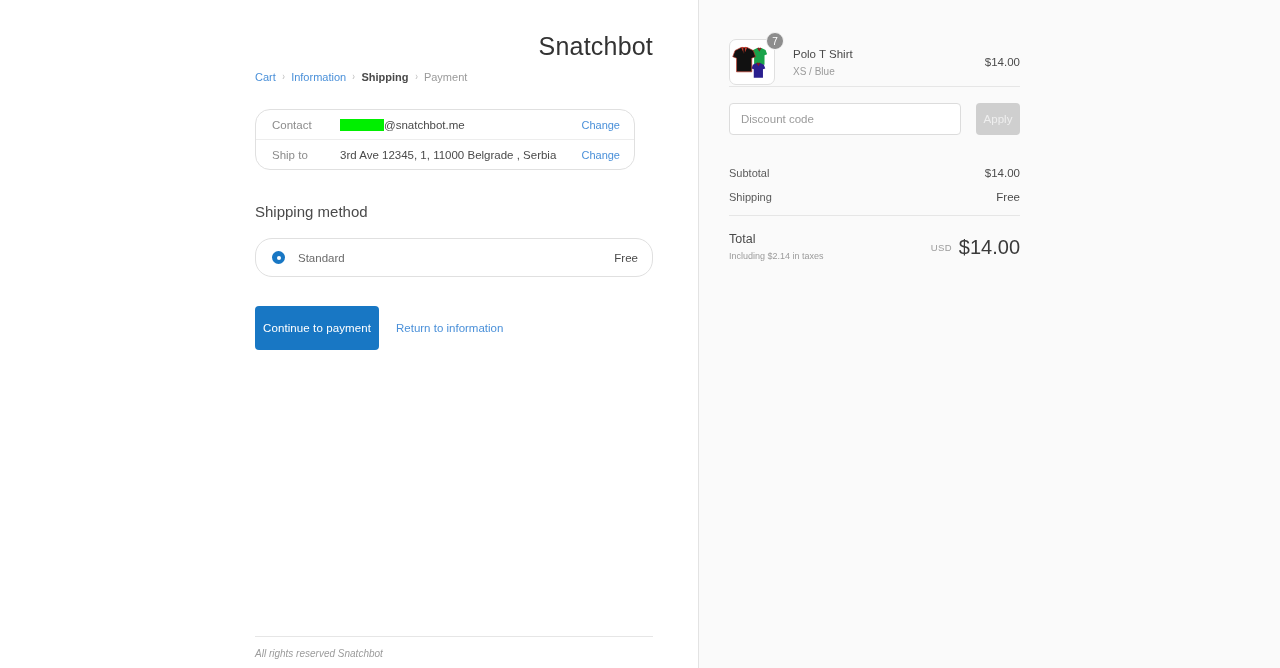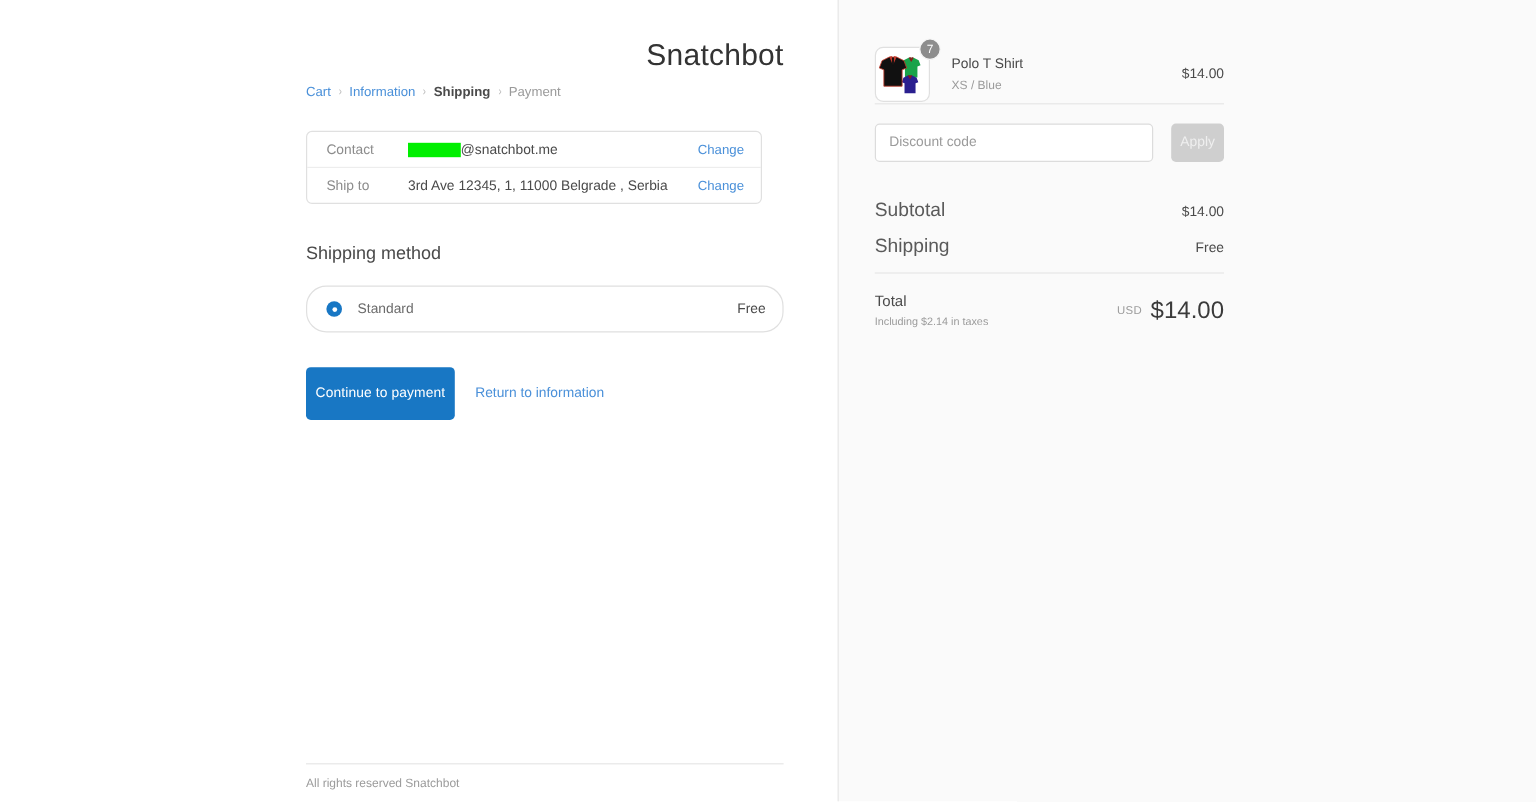--- a/index.html
+++ b/index.html
@@ -57,21 +57,21 @@
     font-size: 10px;
     margin: 0 6px;
     display: inline-block;
     transform: scaleX(.8);
   }
 
   
   .info-box {
     margin-top: 25px;
     border: 1px solid #e0e0e0;
-    border-radius: 5px;
+    border-radius: 15px;
     background: #fff;
     width: 380px;
   }
   .info-row {
     display: flex;
     align-items: center;
     height: 29px;
     padding: 0 14px 0 16px;
     font-size: 11.5px;
     color: #4a4a4a;
@@ -162,20 +162,21 @@
   }
 
   
   .footer {
     position: absolute;
     left: 255px;
     top: 636px;
     width: 398px;
     border-top: 1px solid #e6e6e6;
     padding-top: 11px;
+    font-style: italic;
   }
   .footer-text { font-size: 10px; color: #9b9b9b; }
 
   
   .right-pane {
     width: 581px;
     height: 668px;
     background: #fafafa;
     position: relative;
   }
@@ -251,21 +252,21 @@
     cursor: default;
   }
 
   .totals { padding-top: 32px; }
   .total-line {
     display: flex;
     justify-content: space-between;
     align-items: baseline;
     margin-bottom: 12px;
   }
-  .total-label { font-size: 16px; color: #5a5a5a; }
+  .total-label { font-size: 11px; color: #5a5a5a; }
   .total-value { font-size: 11.5px; color: #4a4a4a; }
 
   .grand-divider { height: 1px; background: #e6e6e6; margin-top: 8px; }
   .grand-row {
     display: flex;
     justify-content: space-between;
     align-items: center;
     padding-top: 16px;
   }
   .grand-label { font-size: 12.5px; color: #4a4a4a; line-height: 15px; }

